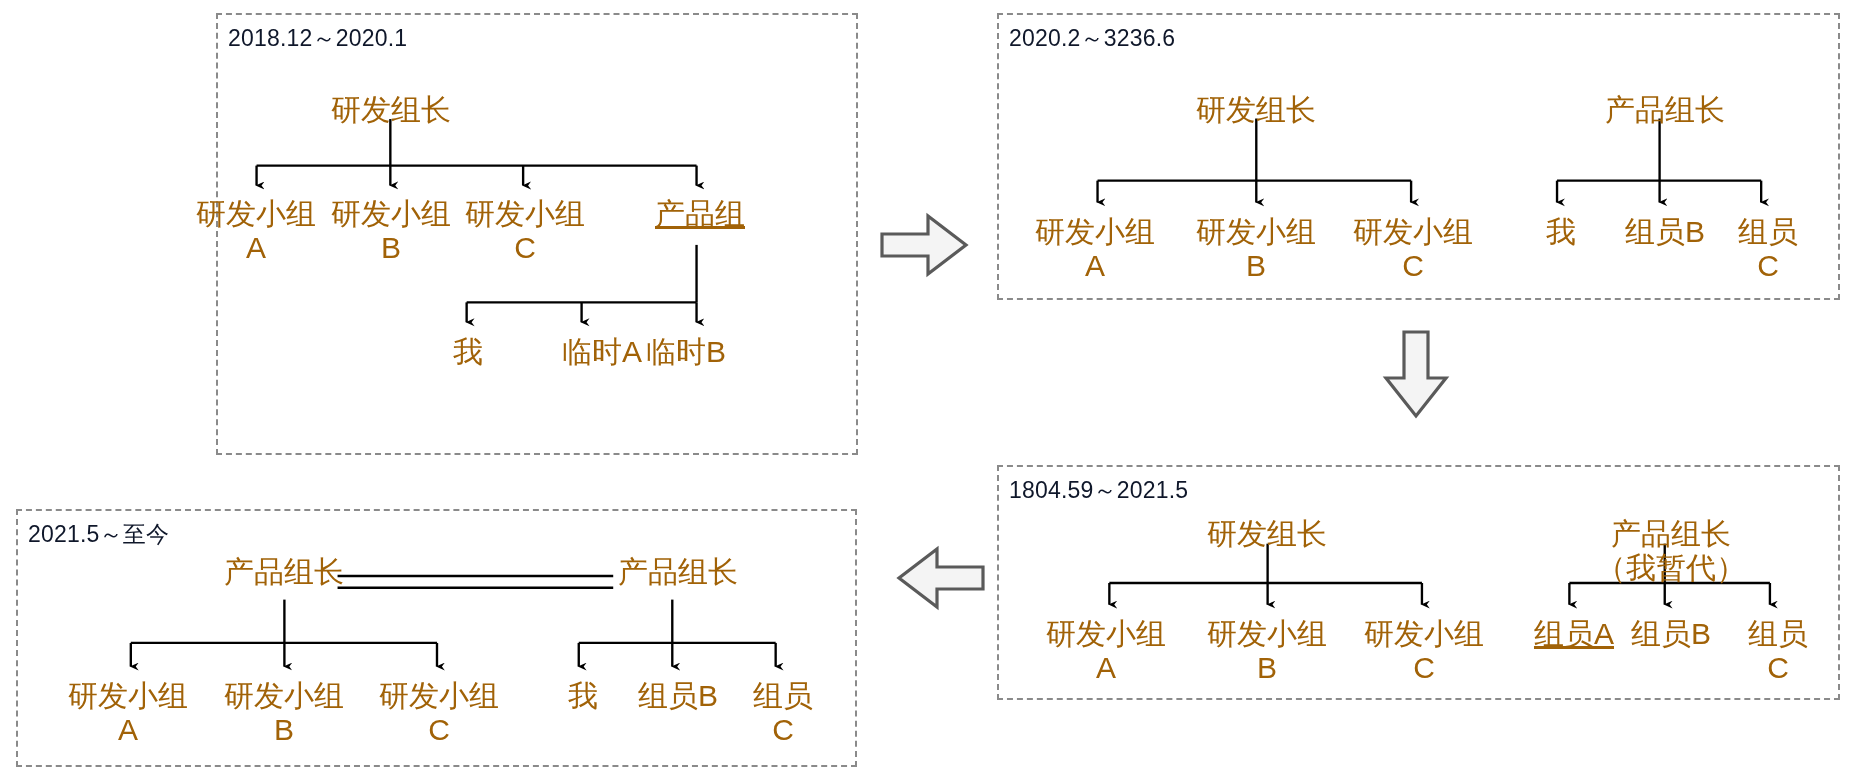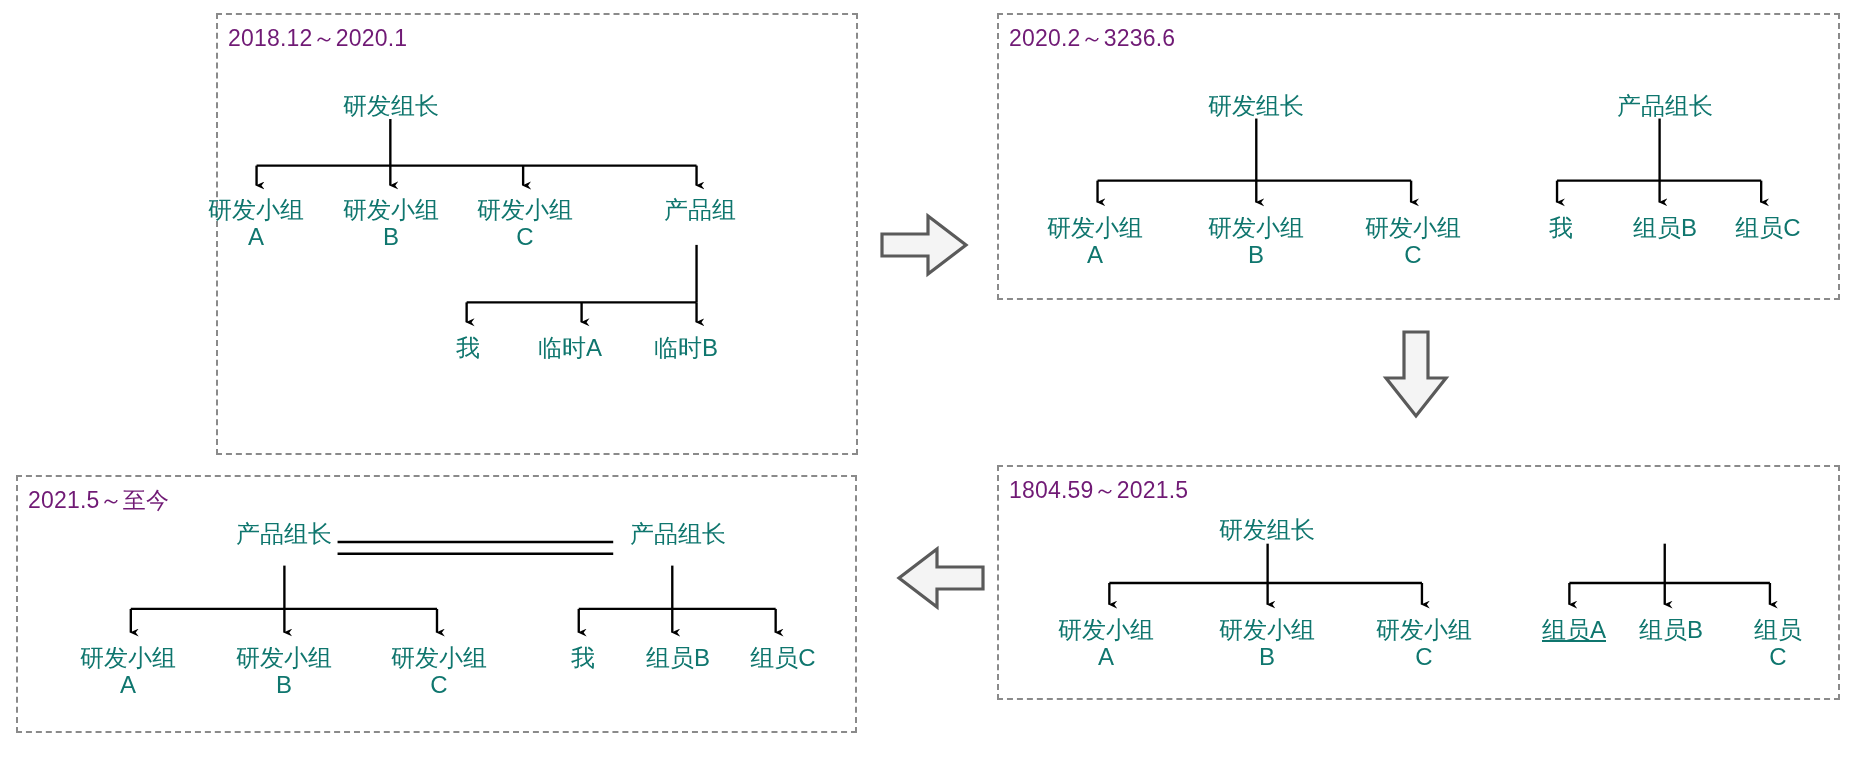--- a/index.html
+++ b/index.html
@@ -16,29 +16,29 @@
     position:absolute;
     border:2px dashed #8a8a8a;
     background:transparent;
   }
   .panel-title {
     position:absolute;
     top:8px; left:10px;
     font-size:23px;
     letter-spacing:0.2px;
     white-space:nowrap;
-    color:#701a75;
+    color:#0f172a;
   }
   .node {
     position:absolute;
-    font-size:24px;
+    font-size:30px;
     line-height:1.12;
     text-align:center;
     white-space:pre-line;
-    color:#0f766e;
+    color:#a16207;
     transform:translateX(-50%);
   }
   .node.two-line { white-space:pre-line; }
   svg.edges {
     position:absolute;
     left:0; top:0;
     width:100%; height:100%;
     overflow:visible;
     pointer-events:none;
   }
@@ -77,24 +77,24 @@
   </svg>
 
   <div class="node" style="left:173px; top:78px;">研发组长</div>
 
   <div class="node two-line" style="left:38px; top:182px;">研发小组
 A</div>
   <div class="node two-line" style="left:173px; top:182px;">研发小组
 B</div>
   <div class="node two-line" style="left:307px; top:182px;">研发小组
 C</div>
-  <div class="node" style="left:482px; top:182px;">产品组</div>
+  <div class="node" style="left:482px; top:182px;text-decoration:underline;">产品组</div>
 
   <div class="node" style="left:250px; top:320px;">我</div>
-  <div class="node" style="left:352px; top:320px;">临时A</div>
+  <div class="node" style="left:384px; top:320px;">临时A</div>
   <div class="node" style="left:468px; top:320px;">临时B</div>
 </div>
 
 <div class="flowarrow" style="left:878px; top:210px;">
   <svg width="92" height="70" viewBox="0 0 92 70">
     <path d="M4,24 L50,24 L50,6 L88,35 L50,64 L50,46 L4,46 Z" fill="#f4f4f4" stroke="#5a5a5a" stroke-width="3.2" stroke-linejoin="miter"></path>
   </svg>
 </div>
 
 <div class="panel" style="left:997px; top:13px; width:843px; height:287px;">
@@ -168,32 +168,33 @@
   </svg>
 
   <div class="node" style="left:268px; top:50px;">研发组长</div>
   <div class="node two-line" style="left:107px; top:150px;">研发小组
 A</div>
   <div class="node two-line" style="left:268px; top:150px;">研发小组
 B</div>
   <div class="node two-line" style="left:425px; top:150px;">研发小组
 C</div>
 
+  <div class="node" style="left:672px; top:50px;">产品组长（我暂代）</div>
   <div class="node" style="left:575px; top:150px;text-decoration:underline;">组员A</div>
   <div class="node" style="left:672px; top:150px;">组员B</div>
   <div class="node" style="left:779px; top:150px;">组员C</div>
 </div>
 
 <div class="flowarrow" style="left:895px; top:543px;">
   <svg width="92" height="70" viewBox="0 0 92 70">
     <path d="M88,24 L42,24 L42,6 L4,35 L42,64 L42,46 L88,46 Z" fill="#f4f4f4" stroke="#5a5a5a" stroke-width="3.2" stroke-linejoin="miter"></path>
   </svg>
 </div>
 
-<div class="panel" style="left:16px; top:475px; width:841px; height:258px;">
+<div class="panel" style="left:16px; top:509px; width:841px; height:258px;">
   <div class="panel-title">2021.5～至今</div>
 
   <svg class="edges" viewBox="0 0 841 258">
     <defs>
       <marker id="ah4" markerWidth="10" markerHeight="10" refX="4" refY="8" orient="auto" markerUnits="userSpaceOnUse">
         <path d="M0,0 L4,9 L8,0 L4,3 Z" fill="#000"></path>
       </marker>
     </defs>
     <g stroke="#000" stroke-width="2.4" fill="none">
 

